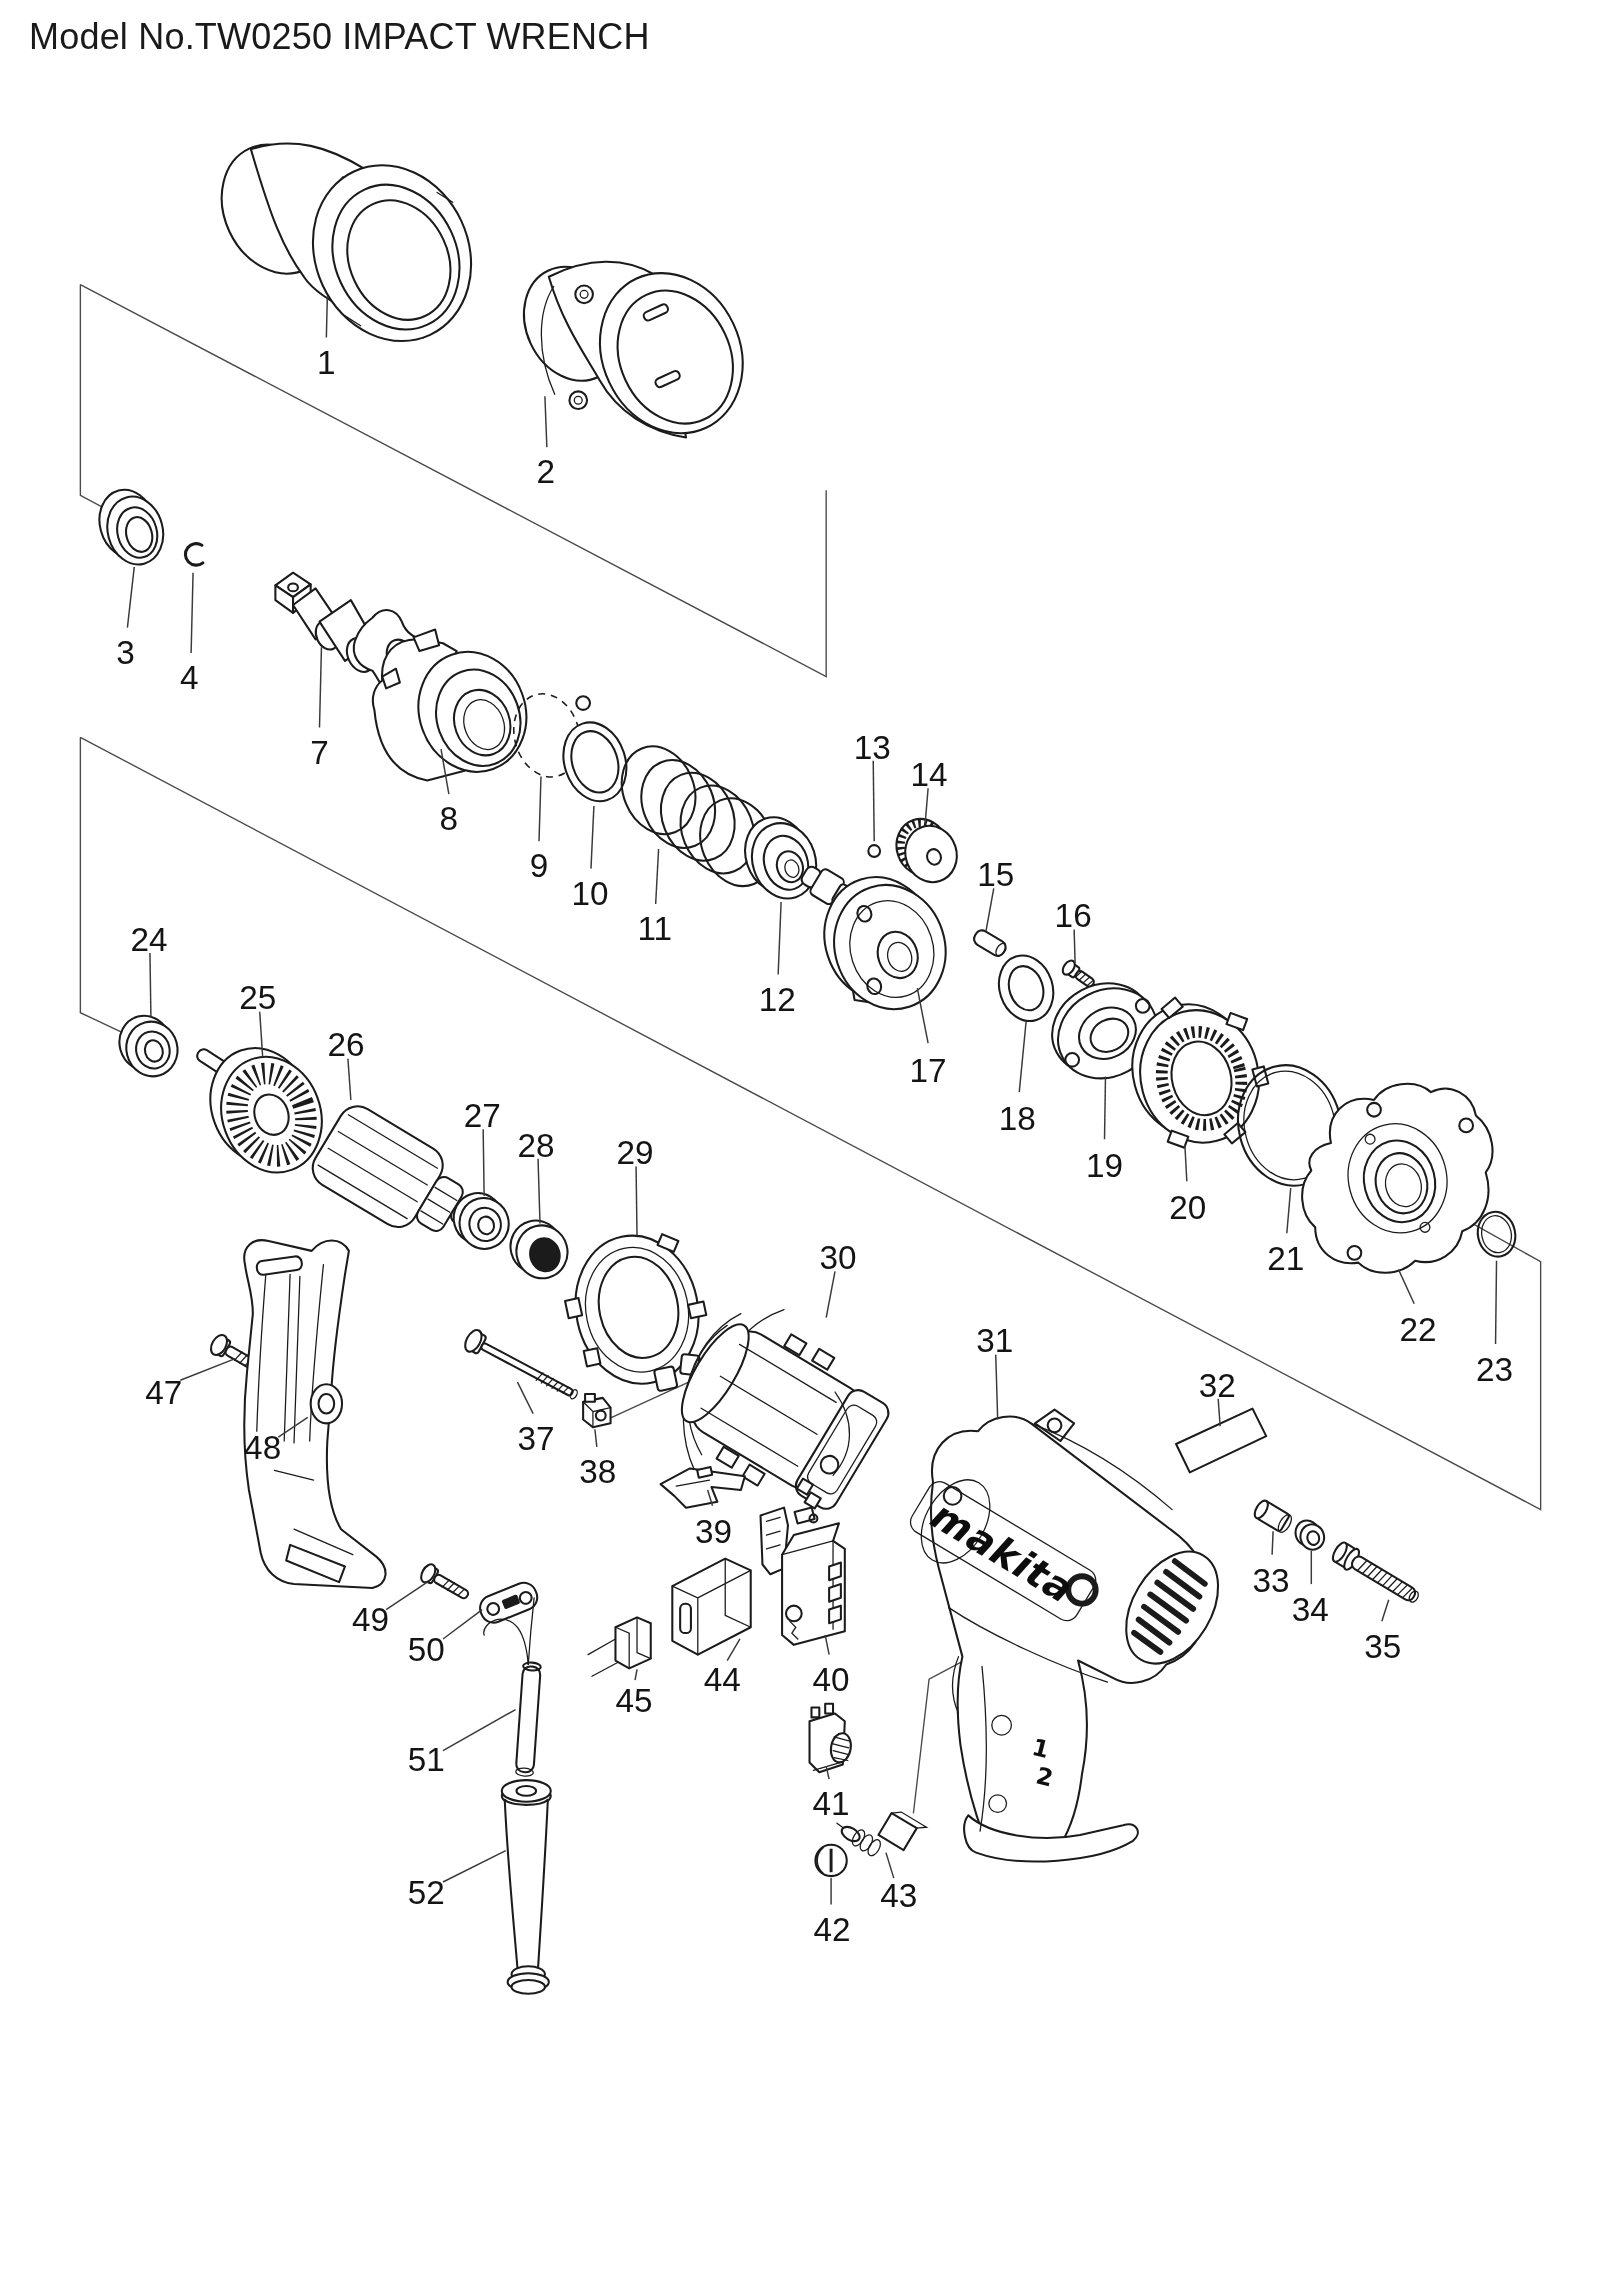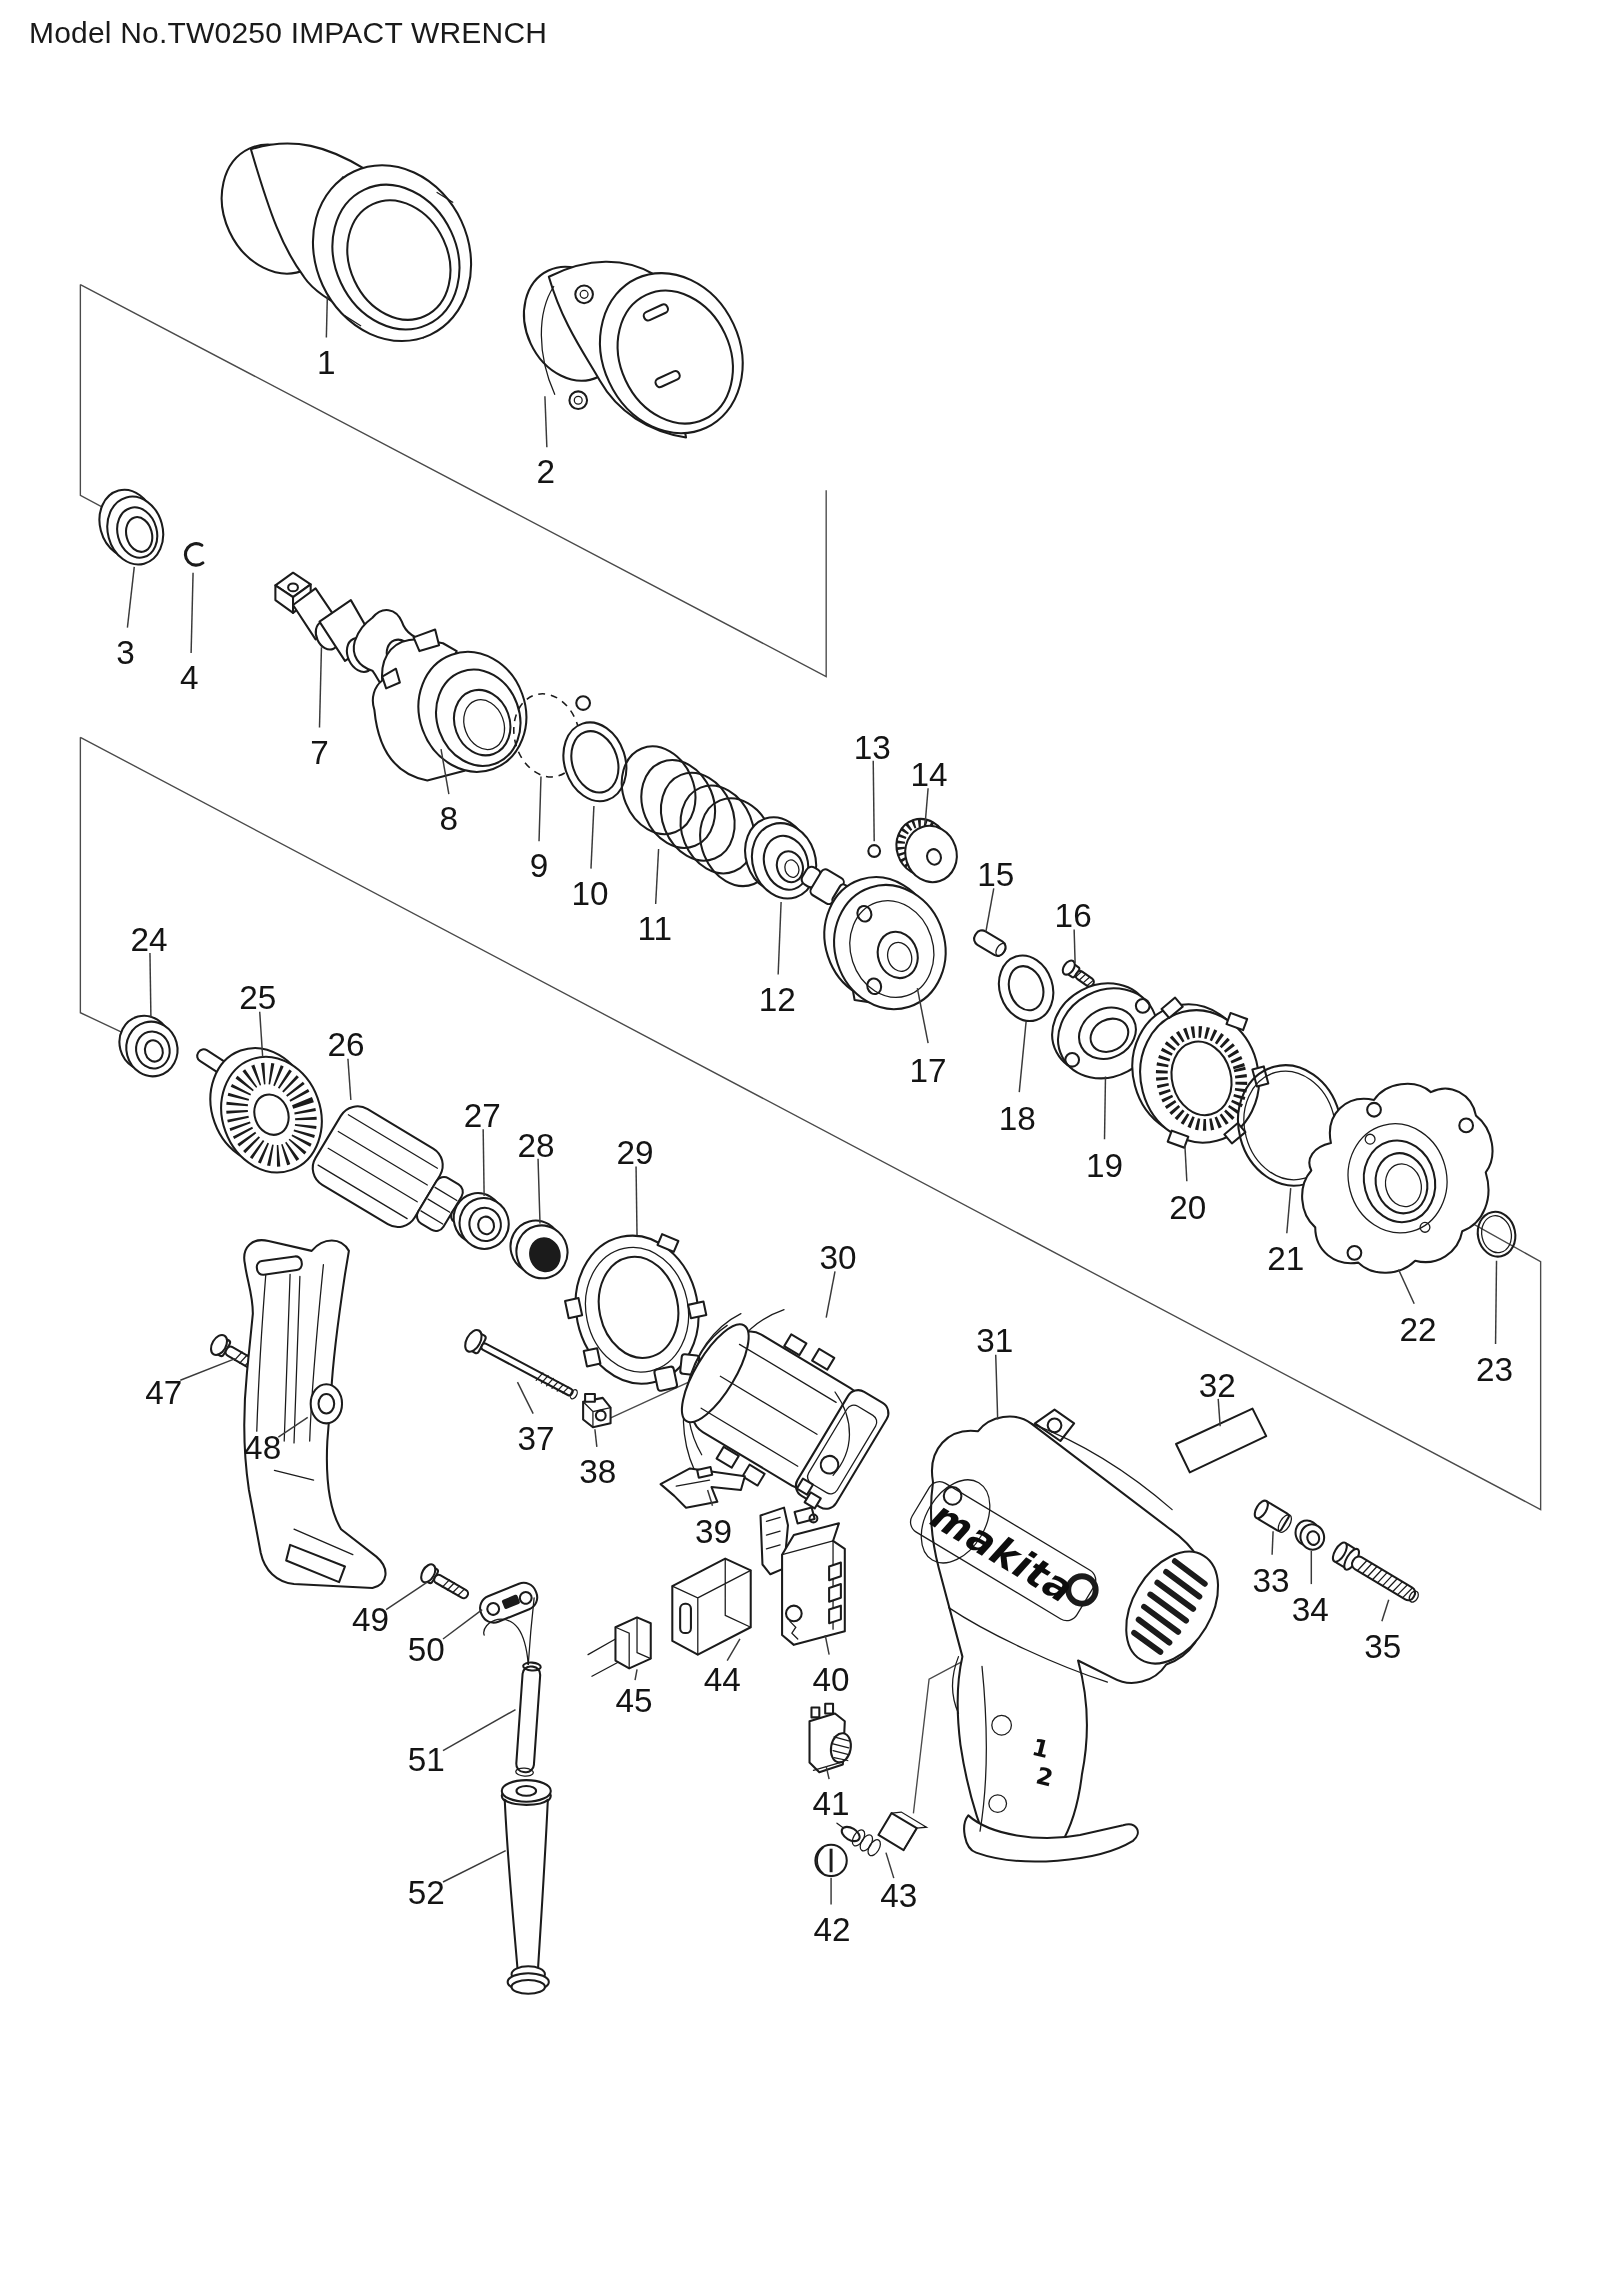--- a/index.html
+++ b/index.html
@@ -1,18 +1,18 @@
 <!DOCTYPE html>
 <html><head>
 <meta charset="utf-8">
 <style>
   html,body{margin:0;padding:0;background:#fff;}
   .page{position:relative;width:1621px;height:2293px;background:#ffffff;overflow:hidden;
         font-family:"Liberation Sans", sans-serif;}
-  .title{position:absolute;left:29px;top:15.7px;font-size:30px;color:#1a1a1a;letter-spacing:0.2px;}
+  .title{position:absolute;left:29px;top:15.7px;font-size:36px;color:#1a1a1a;letter-spacing:0.2px;}
   svg{position:absolute;left:0;top:0;}
   .s  {fill:none;stroke:#1b1b1b;stroke-width:2.1;stroke-linecap:round;stroke-linejoin:round;}
   .sw {fill:#ffffff;stroke:#1b1b1b;stroke-width:2.1;stroke-linecap:round;stroke-linejoin:round;}
   .thin{fill:none;stroke:#1b1b1b;stroke-width:1.3;stroke-linecap:round;}
   .dash{fill:none;stroke:#1b1b1b;stroke-width:1.6;stroke-dasharray:7 6;}
   .sf {fill:#1b1b1b;stroke:none;}
   .spokes{fill:none;stroke:#1b1b1b;stroke-width:22;stroke-dasharray:2.5 5;}
   .knurl{fill:none;stroke:#1b1b1b;stroke-width:9;stroke-dasharray:2.6 3.4;}
   .spline{fill:none;stroke:#1b1b1b;stroke-width:12;stroke-dasharray:3 4;}
   .grille{fill:none;stroke:#1b1b1b;stroke-width:6;stroke-linecap:round;}

